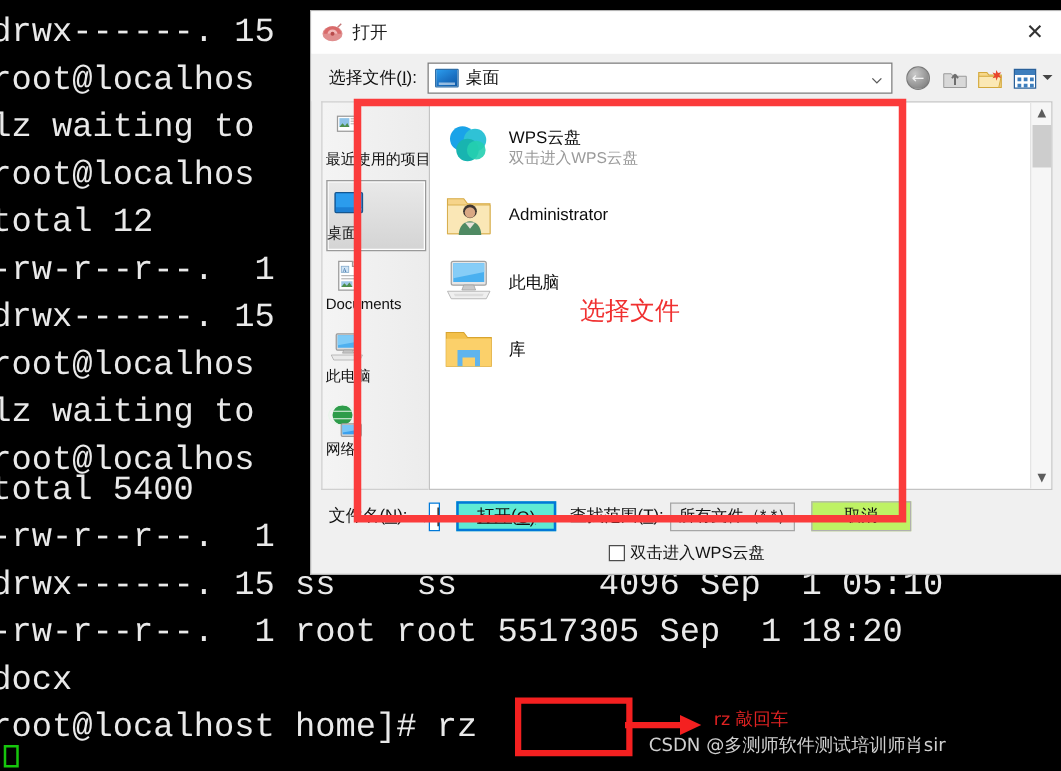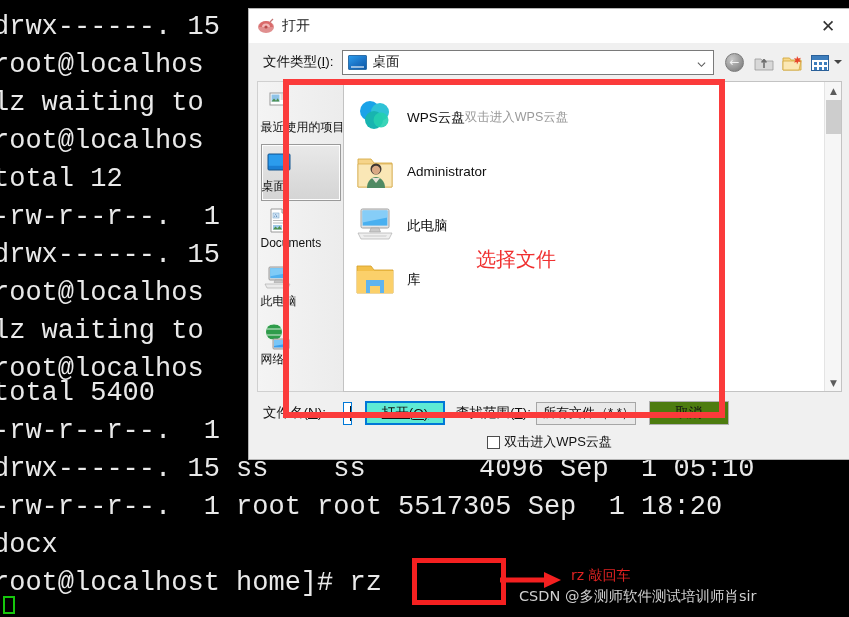--- a/index.html
+++ b/index.html
@@ -259,21 +259,21 @@
     align-items: center;
     height: 54px;
     cursor: pointer;
   }
   .fitem .ficon {
     width: 42px; height: 42px;
     flex: none;
     margin-right: 11px;
     position: relative;
   }
-  .fitem .ftexts { display: flex; flex-direction: row; justify-content: center; }
+  .fitem .ftexts { display: flex; flex-direction: column; justify-content: center; }
   .fitem .fname { font-size: 13.5px; color: #0d0d0d; line-height: 17px; }
   .fitem .fsub  { font-size: 12.5px; color: #9a9a9a; line-height: 16px; }
 
   
   #list-scroll {
     position: absolute;
     right: 0; top: 0; bottom: 0;
     width: 17px;
     background: #f6f6f6;
     border-left: 1px solid #e4e4e4;
@@ -335,21 +335,21 @@
     width: 1px; height: 15px;
     background: #111;
   }
   .fbtn {
     width: 80px;
     height: 24px;
     margin-left: 13px;
     flex: none;
     font-size: 13.5px;
     color: #111;
-    background: #4d7c0f;
+    background: #bef264;
     border: 1px solid #b0b0b0;
     display: flex;
     align-items: center;
     justify-content: center;
     cursor: pointer;
   }
   #open-btn {
     border: 2px solid #0078d7;
     background: #5eead4;
     text-decoration: underline;
@@ -373,26 +373,25 @@
   
   #red-rect {
     position: absolute;
     left: 283px; top: 79px;
     width: 442px; height: 339px;
     border: 6px solid #fb3b3b;
     pointer-events: none;
   }
   #annot-select {
     position: absolute;
-    left: 464px; top: 246px;
+    left: 464px; top: 235px;
     font-size: 20px;
     color: #f03030;
     font-family: "DejaVu Serif", serif;
     white-space: nowrap;
-    margin-left: 12px;
   }
   #rz-rect {
     position: absolute;
     left: 412px; top: 558px;
     width: 94px; height: 47px;
     border: 5px solid #f42020;
   }
   #rz-arrow {
     position: absolute;
     left: 500px; top: 570px;
@@ -453,21 +452,21 @@
         <path d="M5 10a4 3.5 0 0 1 8 0" fill="#f2b9b9"></path>
         <circle cx="9" cy="10" r="1.6" fill="#b84a4a"></circle>
         <path d="M13 5 L16 2" stroke="#c27575" stroke-width="1.2" fill="none"></path>
       </svg>
     </div>
     <div id="title-text">打开</div>
     <div id="close-btn">✕</div>
   </div>
 
   <div id="lookin-row">
-    <div id="lookin-label"><span>文件类型(</span><u>I</u><span>):</span></div>
+    <div id="lookin-label"><span>选择文件(</span><u>I</u><span>):</span></div>
     <div id="lookin-combo">
       <div class="monitor-icon"></div>
       <div id="lookin-value">桌面</div>
       <svg class="combo-arrow" viewBox="0 0 10 10">
         <path d="M1 3 L5 7 L9 3" stroke="#5a5a5a" stroke-width="1.2" fill="none"></path>
       </svg>
     </div>
 
     <div id="toolbar">
       <div class="tbtn">

